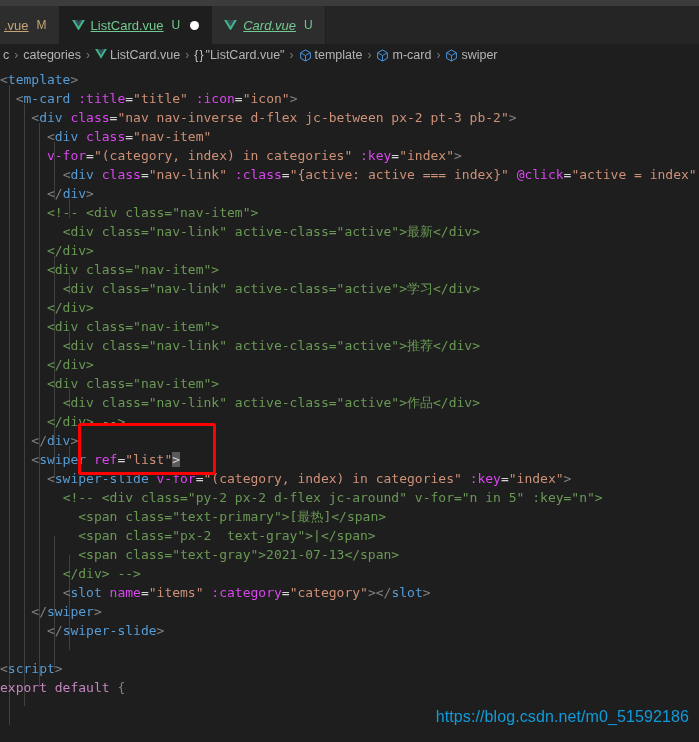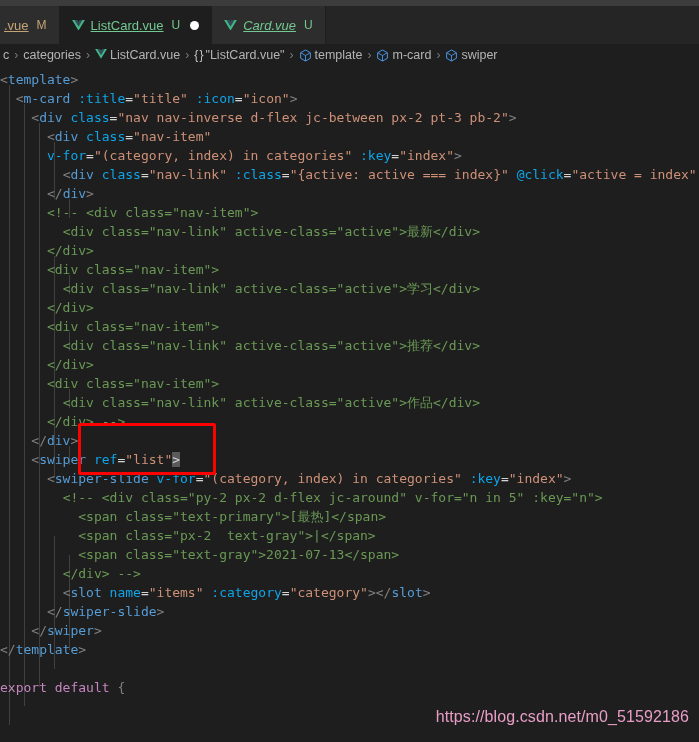--- a/index.html
+++ b/index.html
@@ -67,21 +67,21 @@
   }
   .line span{white-space:pre;}
 
   
   .guides{position:absolute;left:0;top:0;width:699px;height:100%;pointer-events:none;}
   .guide{position:absolute;width:1px;background:#404040;}
 
   
   .t-punct{color:#808080;}
   .t-tag{color:#569cd6;}
-  .t-attr{color:#0ea5e9;}
+  .t-attr{color:#d946ef;}
   .t-eq{color:#d4d4d4;}
   .t-str{color:#ce9178;}
   .t-comment{color:#6a9955;}
   .t-kw{color:#c586c0;}
   .t-plain{color:#d4d4d4;}
 
   
   .bracket-hl{background:#5a5a5a;color:#d4d4d4;}
 
   
@@ -90,21 +90,21 @@
     border:3px solid #ff0000;
     border-radius:2px;
     pointer-events:none;
     z-index:30;
   }
 
   
   .watermark{
     position:absolute;
     right:10px;bottom:22px;
-    color:#f9a8d4;
+    color:#0ea5e9;
     font-size:16px;
     font-family:"Liberation Sans",sans-serif;
     opacity:.92;
     z-index:20;
     letter-spacing:.1px;
   }
 </style>
 </head>
 <body>
 
@@ -226,24 +226,24 @@
         <div class="line"><span class="t-plain">      </span><span class="t-comment">&lt;/div&gt; --&gt;</span></div>
         <div class="line"><span class="t-plain">    </span><span class="t-punct">&lt;/</span><span class="t-tag">div</span><span class="t-punct">&gt;</span></div>
         <div class="line"><span class="t-plain">    </span><span class="t-punct">&lt;</span><span class="t-tag">swiper</span><span class="t-plain"> </span><span class="t-attr">ref</span><span class="t-eq">=</span><span class="t-str">"list"</span><span class="bracket-hl">&gt;</span></div>
         <div class="line"><span class="t-plain">      </span><span class="t-punct">&lt;</span><span class="t-tag">swiper-slide</span><span class="t-plain"> </span><span class="t-attr">v-for</span><span class="t-eq">=</span><span class="t-str">"(category, index) in categories"</span><span class="t-plain"> </span><span class="t-attr">:key</span><span class="t-eq">=</span><span class="t-str">"index"</span><span class="t-punct">&gt;</span></div>
         <div class="line"><span class="t-plain">        </span><span class="t-comment">&lt;!-- &lt;div class="py-2 px-2 d-flex jc-around" v-for="n in 5" :key="n"&gt;</span></div>
         <div class="line"><span class="t-plain">          </span><span class="t-comment">&lt;span class="text-primary"&gt;[最热]&lt;/span&gt;</span></div>
         <div class="line"><span class="t-plain">          </span><span class="t-comment">&lt;span class="px-2  text-gray"&gt;|&lt;/span&gt;</span></div>
         <div class="line"><span class="t-plain">          </span><span class="t-comment">&lt;span class="text-gray"&gt;2021-07-13&lt;/span&gt;</span></div>
         <div class="line"><span class="t-plain">        </span><span class="t-comment">&lt;/div&gt; --&gt;</span></div>
         <div class="line"><span class="t-plain">        </span><span class="t-punct">&lt;</span><span class="t-tag">slot</span><span class="t-plain"> </span><span class="t-attr">name</span><span class="t-eq">=</span><span class="t-str">"items"</span><span class="t-plain"> </span><span class="t-attr">:category</span><span class="t-eq">=</span><span class="t-str">"category"</span><span class="t-punct">&gt;</span><span class="t-punct">&lt;/</span><span class="t-tag">slot</span><span class="t-punct">&gt;</span></div>
+        <div class="line"><span class="t-plain">    </span><span class="t-punct">&lt;/</span><span class="t-tag">swiper</span><span class="t-punct">&gt;</span></div>
         <div class="line"><span class="t-plain">      </span><span class="t-punct">&lt;/</span><span class="t-tag">swiper-slide</span><span class="t-punct">&gt;</span></div>
-        <div class="line"><span class="t-plain">    </span><span class="t-punct">&lt;/</span><span class="t-tag">swiper</span><span class="t-punct">&gt;</span></div>
-        <div class="line"><span class="t-punct">&lt;/</span><span class="t-tag">template</span><span class="t-punct">&gt;</span></div>
         <div class="line"><span class="t-plain"></span></div>
+        <div class="line"><span class="t-punct">&lt;</span><span class="t-tag">script</span><span class="t-punct">&gt;</span></div>
         <div class="line"><span class="t-kw">export default</span><span class="t-plain"> </span><span class="t-punct">{</span></div>
       </div>
 
     <div class="redbox" id="redbox" style="left: 78px; top: 357px; width: 132px; height: 46px;"></div>
 
     <div class="watermark">https://blog.csdn.net/m0_51592186</div>
   </div>
 
 </div>
 

